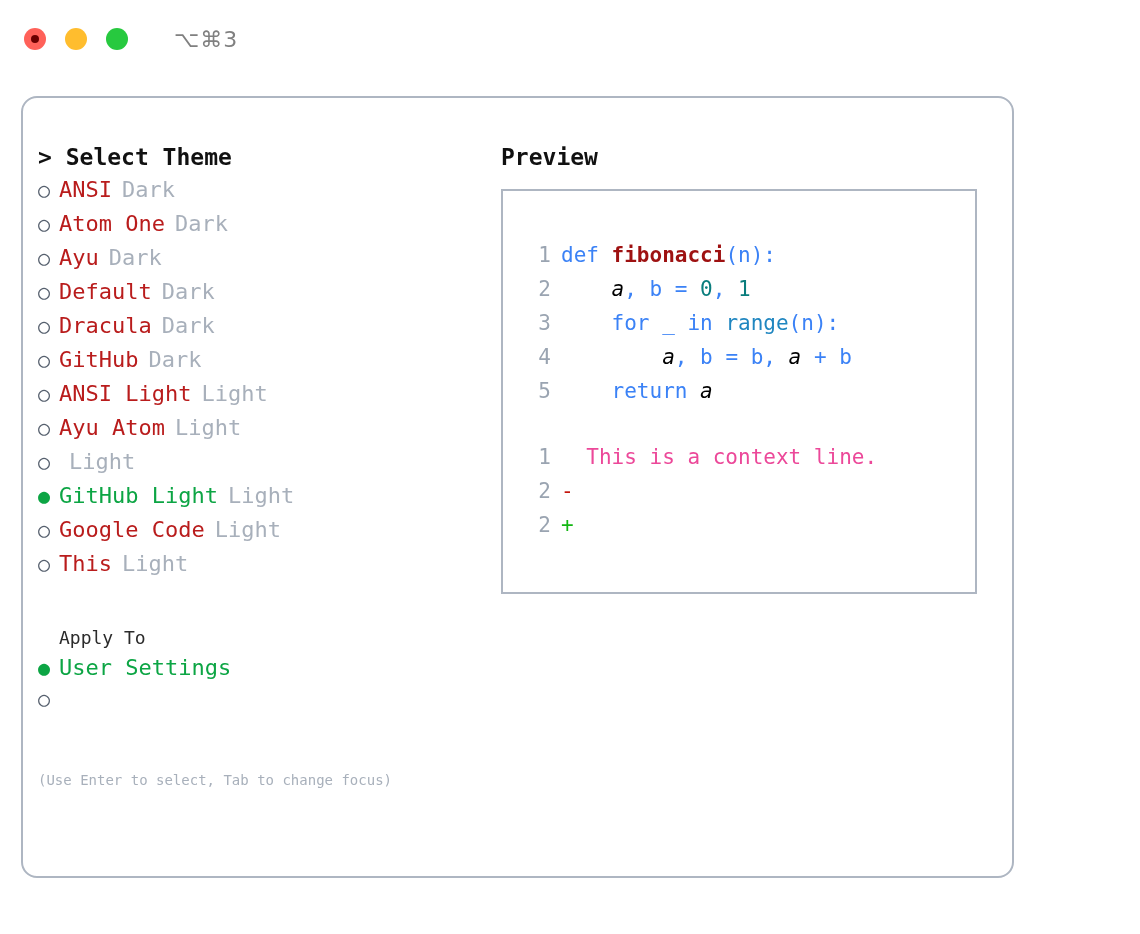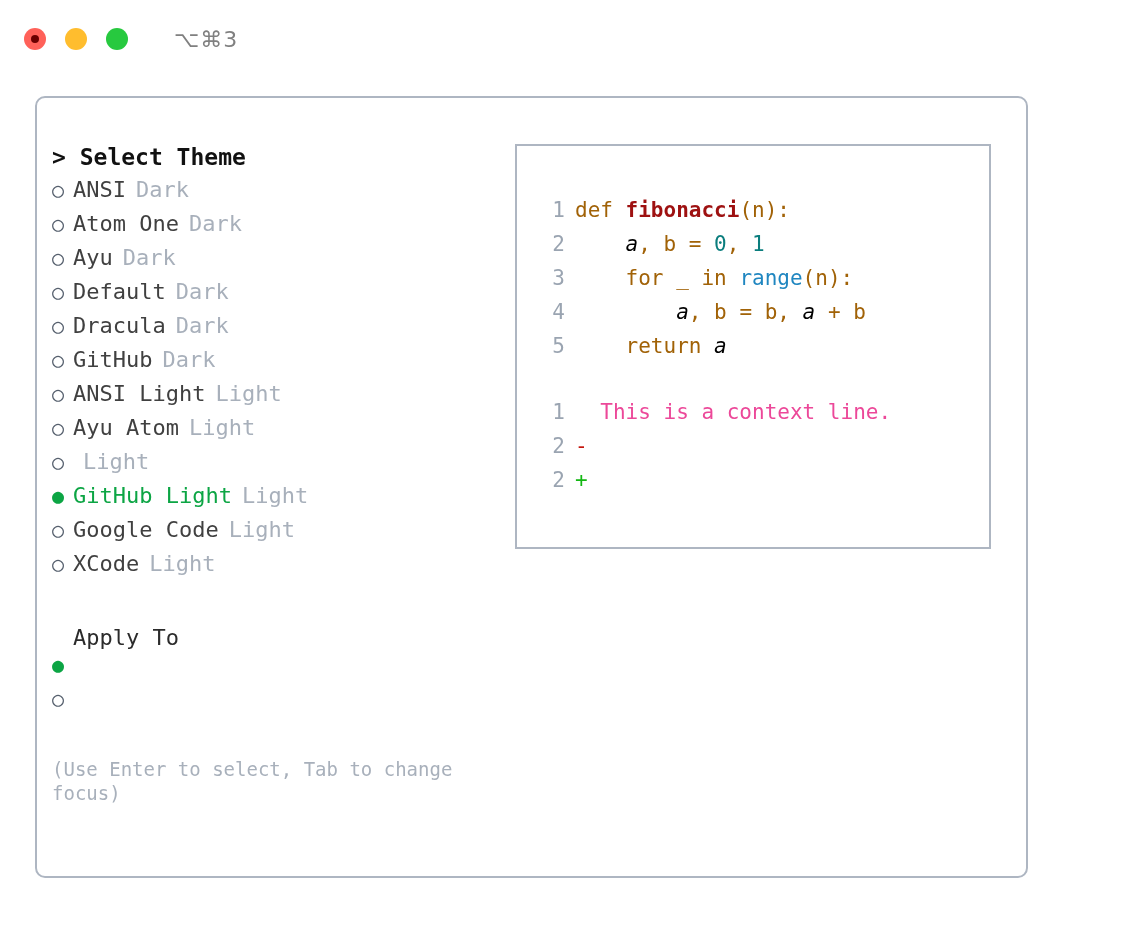--- a/index.html
+++ b/index.html
@@ -66,24 +66,23 @@
   }
 
   
   #main-panel {
     position: absolute;
     left: 21px;
     top: 96px;
     width: 993px;
     height: 782px;
     border: 2px solid #aeb6c2;
-    border-radius: 10px;
-    box-sizing: border-box;
-    background: #ffffff;
-    margin-left: 14px;
+    border-radius: 16px;
+    box-sizing: border-box;
+    background: #ffffff;
   }
 
   #panel-body {
     position: relative;
     width: 100%;
     height: 100%;
   }
 
   
   #theme-column {
@@ -110,43 +109,43 @@
   .bullet {
     display: inline-block;
     width: 21px;
     flex: 0 0 21px;
     text-align: left;
     font-size: 20px;
     line-height: 1;
     color: #555f6d;
   }
   .bullet.sel { color: #0ca544; }
-  .opt-label { color: #404040; }
+  .opt-label { color: #b91c1c; }
   .opt-label.sel { color: #0ca544; }
   .opt-variant {
     color: #a8b0bb;
     margin-left: 10px;
     text-align: center;
   }
 
   #apply-to-block { margin-top: 36px; }
   #apply-to-label {
-    font-size: 22px;
+    font-size: 18px;
     color: #2b2b2b;
     padding-left: 21px;
     white-space: pre;
     height: 34px;
     line-height: 34px;
   }
 
   #hint-text {
     margin-top: 34px;
-    font-size: 19px;
+    font-size: 14px;
     color: #a8b0bb;
-    line-height: 24px;
+    line-height: 47px;
     width: 410px;
     white-space: pre-wrap;
   }
 
   
   #preview-column {
     position: absolute;
     left: 478px;
     top: 46px;
     width: 490px;
@@ -174,21 +173,21 @@
     white-space: pre;
   }
   .gutter {
     display: inline-block;
     width: 30px;
     flex: 0 0 30px;
     text-align: right;
     color: #9aa4b1;
     margin-right: 10px;
   }
-  .code-text { color: #a16207; }
+  .code-text { color: #3b82f6; }
   .tok-fn   { color: #9e1111; font-weight: bold; }
   .tok-num  { color: #0a7d7d; }
   .tok-call { color: #1f86c0; }
   .tok-var  { font-style: italic; }
   .diff-gap { height: 32px; }
   .diff-context { color: #ec4899; }
   .diff-del { color: #c4150c; }
   .diff-add { color: #13b713; }
 </style>
 </head>
@@ -218,35 +217,36 @@
             <div class="option-row"><span class="bullet">○</span><span class="opt-label">Atom One</span><span class="opt-variant">Dark</span></div>
             <div class="option-row"><span class="bullet">○</span><span class="opt-label">Ayu</span><span class="opt-variant">Dark</span></div>
             <div class="option-row"><span class="bullet">○</span><span class="opt-label">Default</span><span class="opt-variant">Dark</span></div>
             <div class="option-row"><span class="bullet">○</span><span class="opt-label">Dracula</span><span class="opt-variant">Dark</span></div>
             <div class="option-row"><span class="bullet">○</span><span class="opt-label">GitHub</span><span class="opt-variant">Dark</span></div>
             <div class="option-row"><span class="bullet">○</span><span class="opt-label">ANSI Light</span><span class="opt-variant">Light</span></div>
             <div class="option-row"><span class="bullet">○</span><span class="opt-label">Ayu Atom</span><span class="opt-variant">Light</span></div>
             <div class="option-row"><span class="bullet">○</span><span class="opt-variant">Light</span></div>
             <div class="option-row"><span class="bullet sel">●</span><span class="opt-label sel">GitHub Light</span><span class="opt-variant">Light</span></div>
             <div class="option-row"><span class="bullet">○</span><span class="opt-label">Google Code</span><span class="opt-variant">Light</span></div>
-            <div class="option-row"><span class="bullet">○</span><span class="opt-label">XCode</span><span class="opt-variant">Light</span></div>
+            <div class="option-row"><span class="bullet">○</span><span class="opt-label">This</span><span class="opt-variant">Light</span></div>
           </div>
 
         <div id="apply-to-block">
           <div id="apply-to-label">Apply To</div>
           <div id="apply-to-options">
-              <div class="option-row"><span class="bullet sel">●</span></div>
+              <div class="option-row"><span class="bullet sel">●</span><span class="opt-label sel">User Settings</span></div>
               <div class="option-row"><span class="bullet">○</span></div>
             </div>
         </div>
 
         <div id="hint-text">(Use Enter to select, Tab to change focus)</div>
       </div>
 
       <div id="preview-column">
+        <div id="preview-header">Preview</div>
         <div id="preview-box">
           <div id="code-block">
               <div class="code-line"><span class="gutter">1</span><span class="code-text">def </span><span class="tok-fn">fibonacci</span><span class="code-text">(n):</span></div>
               <div class="code-line"><span class="gutter">2</span><span class="code-text">    </span><span class="tok-var">a</span><span class="code-text">, b = </span><span class="tok-num">0</span><span class="code-text">, </span><span class="tok-num">1</span></div>
               <div class="code-line"><span class="gutter">3</span><span class="code-text">    for _ in </span><span class="tok-call">range</span><span class="code-text">(n):</span></div>
               <div class="code-line"><span class="gutter">4</span><span class="code-text">        </span><span class="tok-var">a</span><span class="code-text">, b = b, </span><span class="tok-var">a</span><span class="code-text"> + b</span></div>
               <div class="code-line"><span class="gutter">5</span><span class="code-text">    return </span><span class="tok-var">a</span></div>
             </div>
           <div class="diff-gap"></div>
           <div id="diff-block">

